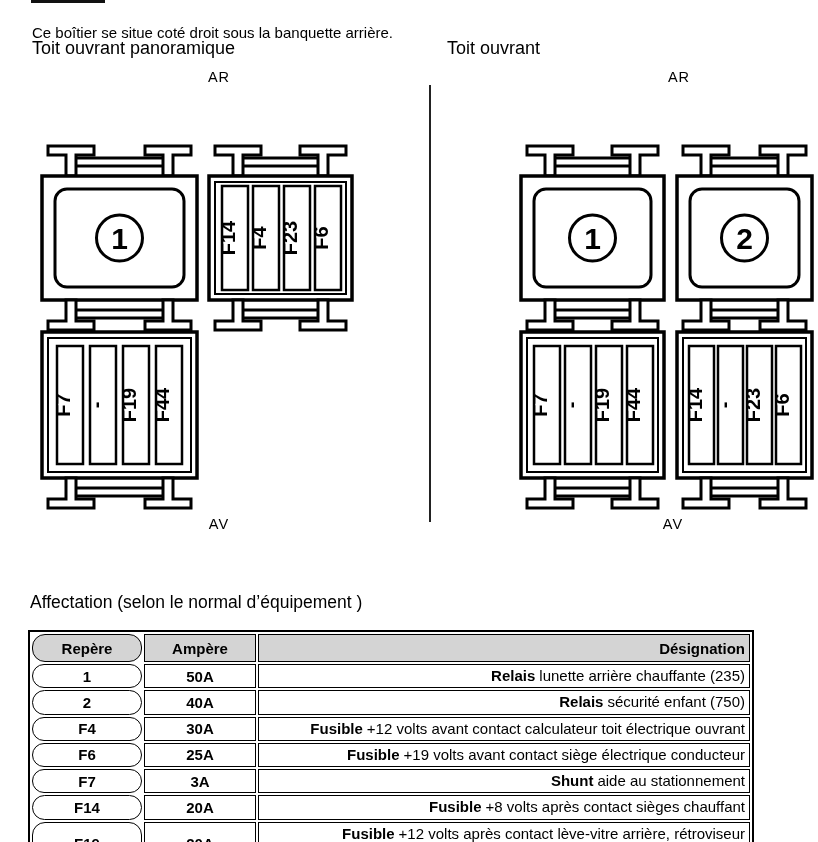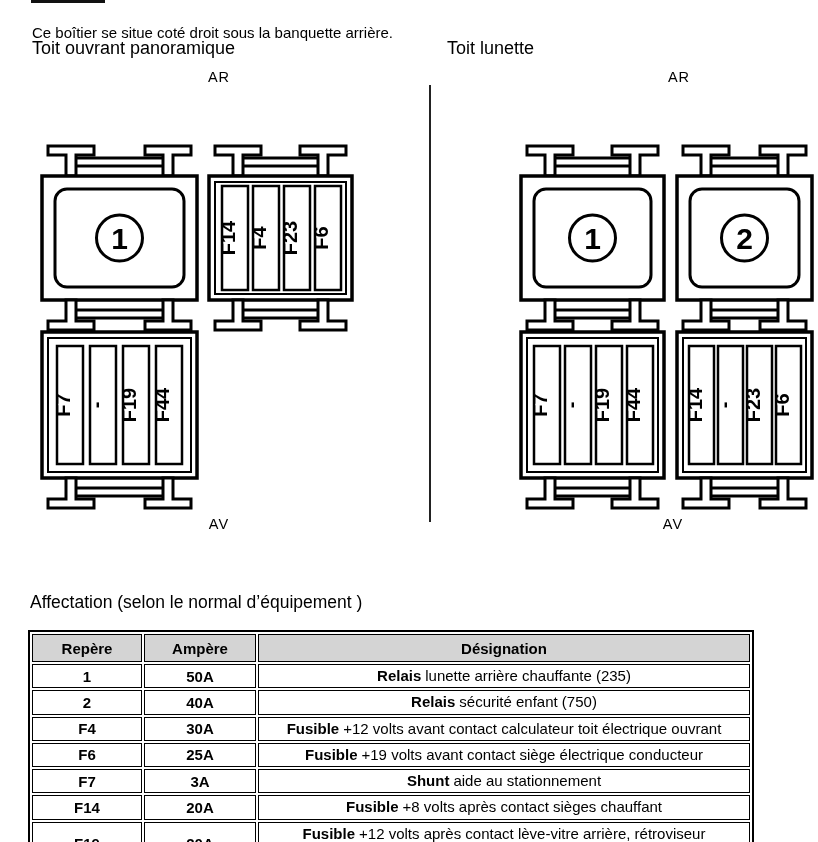--- a/index.html
+++ b/index.html
@@ -47,37 +47,37 @@
     border: 1px solid #000;
     background: #fff;
     padding: 1px 4px;
     vertical-align: middle;
   }
   table.affect th {
     background: #d4d4d4;
     font-weight: bold;
     height: 24px;
   }
-  th.col-ref, td.col-ref { width: 100px; text-align: center; }
+  th.col-ref, td.col-ref { width: 100px; text-align: center; border-radius: 13px; }
   th.col-amp, td.col-amp { width: 102px; text-align: center; margin-left: 18px; }
-  th.col-des, td.col-des { text-align: center; padding-left: 7px; }
+  th.col-des, td.col-des { text-align: right; padding-left: 7px; }
   td.col-ref, td.col-amp { font-weight: bold; }
   td.col-des b { margin-right: 4px; }
   .desc-wrap { max-width: 500px; line-height: 1.35; }
   table.affect td { height: 17px; }
 </style>
 </head>
 <body>
 
 <div class="abs underline-frag"></div>
 
 <div class="abs intro">Ce boîtier se situe coté droit sous la banquette arrière.</div>
 
 <div class="abs fig-title left">Toit ouvrant panoramique</div>
-<div class="abs fig-title right">Toit lunette</div>
+<div class="abs fig-title right">Toit ouvrant</div>
 
 <svg class="abs figure" width="818" height="480" viewBox="0 0 818 480">
 
   <text class="orient" x="219" y="22" text-anchor="middle">AR</text>
   <text class="orient" x="679" y="22" text-anchor="middle">AR</text>
   <text class="orient" x="219" y="469" text-anchor="middle">AV</text>
   <text class="orient" x="673" y="469" text-anchor="middle">AV</text>
 
   <line class="divider" x1="430" y1="25" x2="430" y2="462"></line>
 

